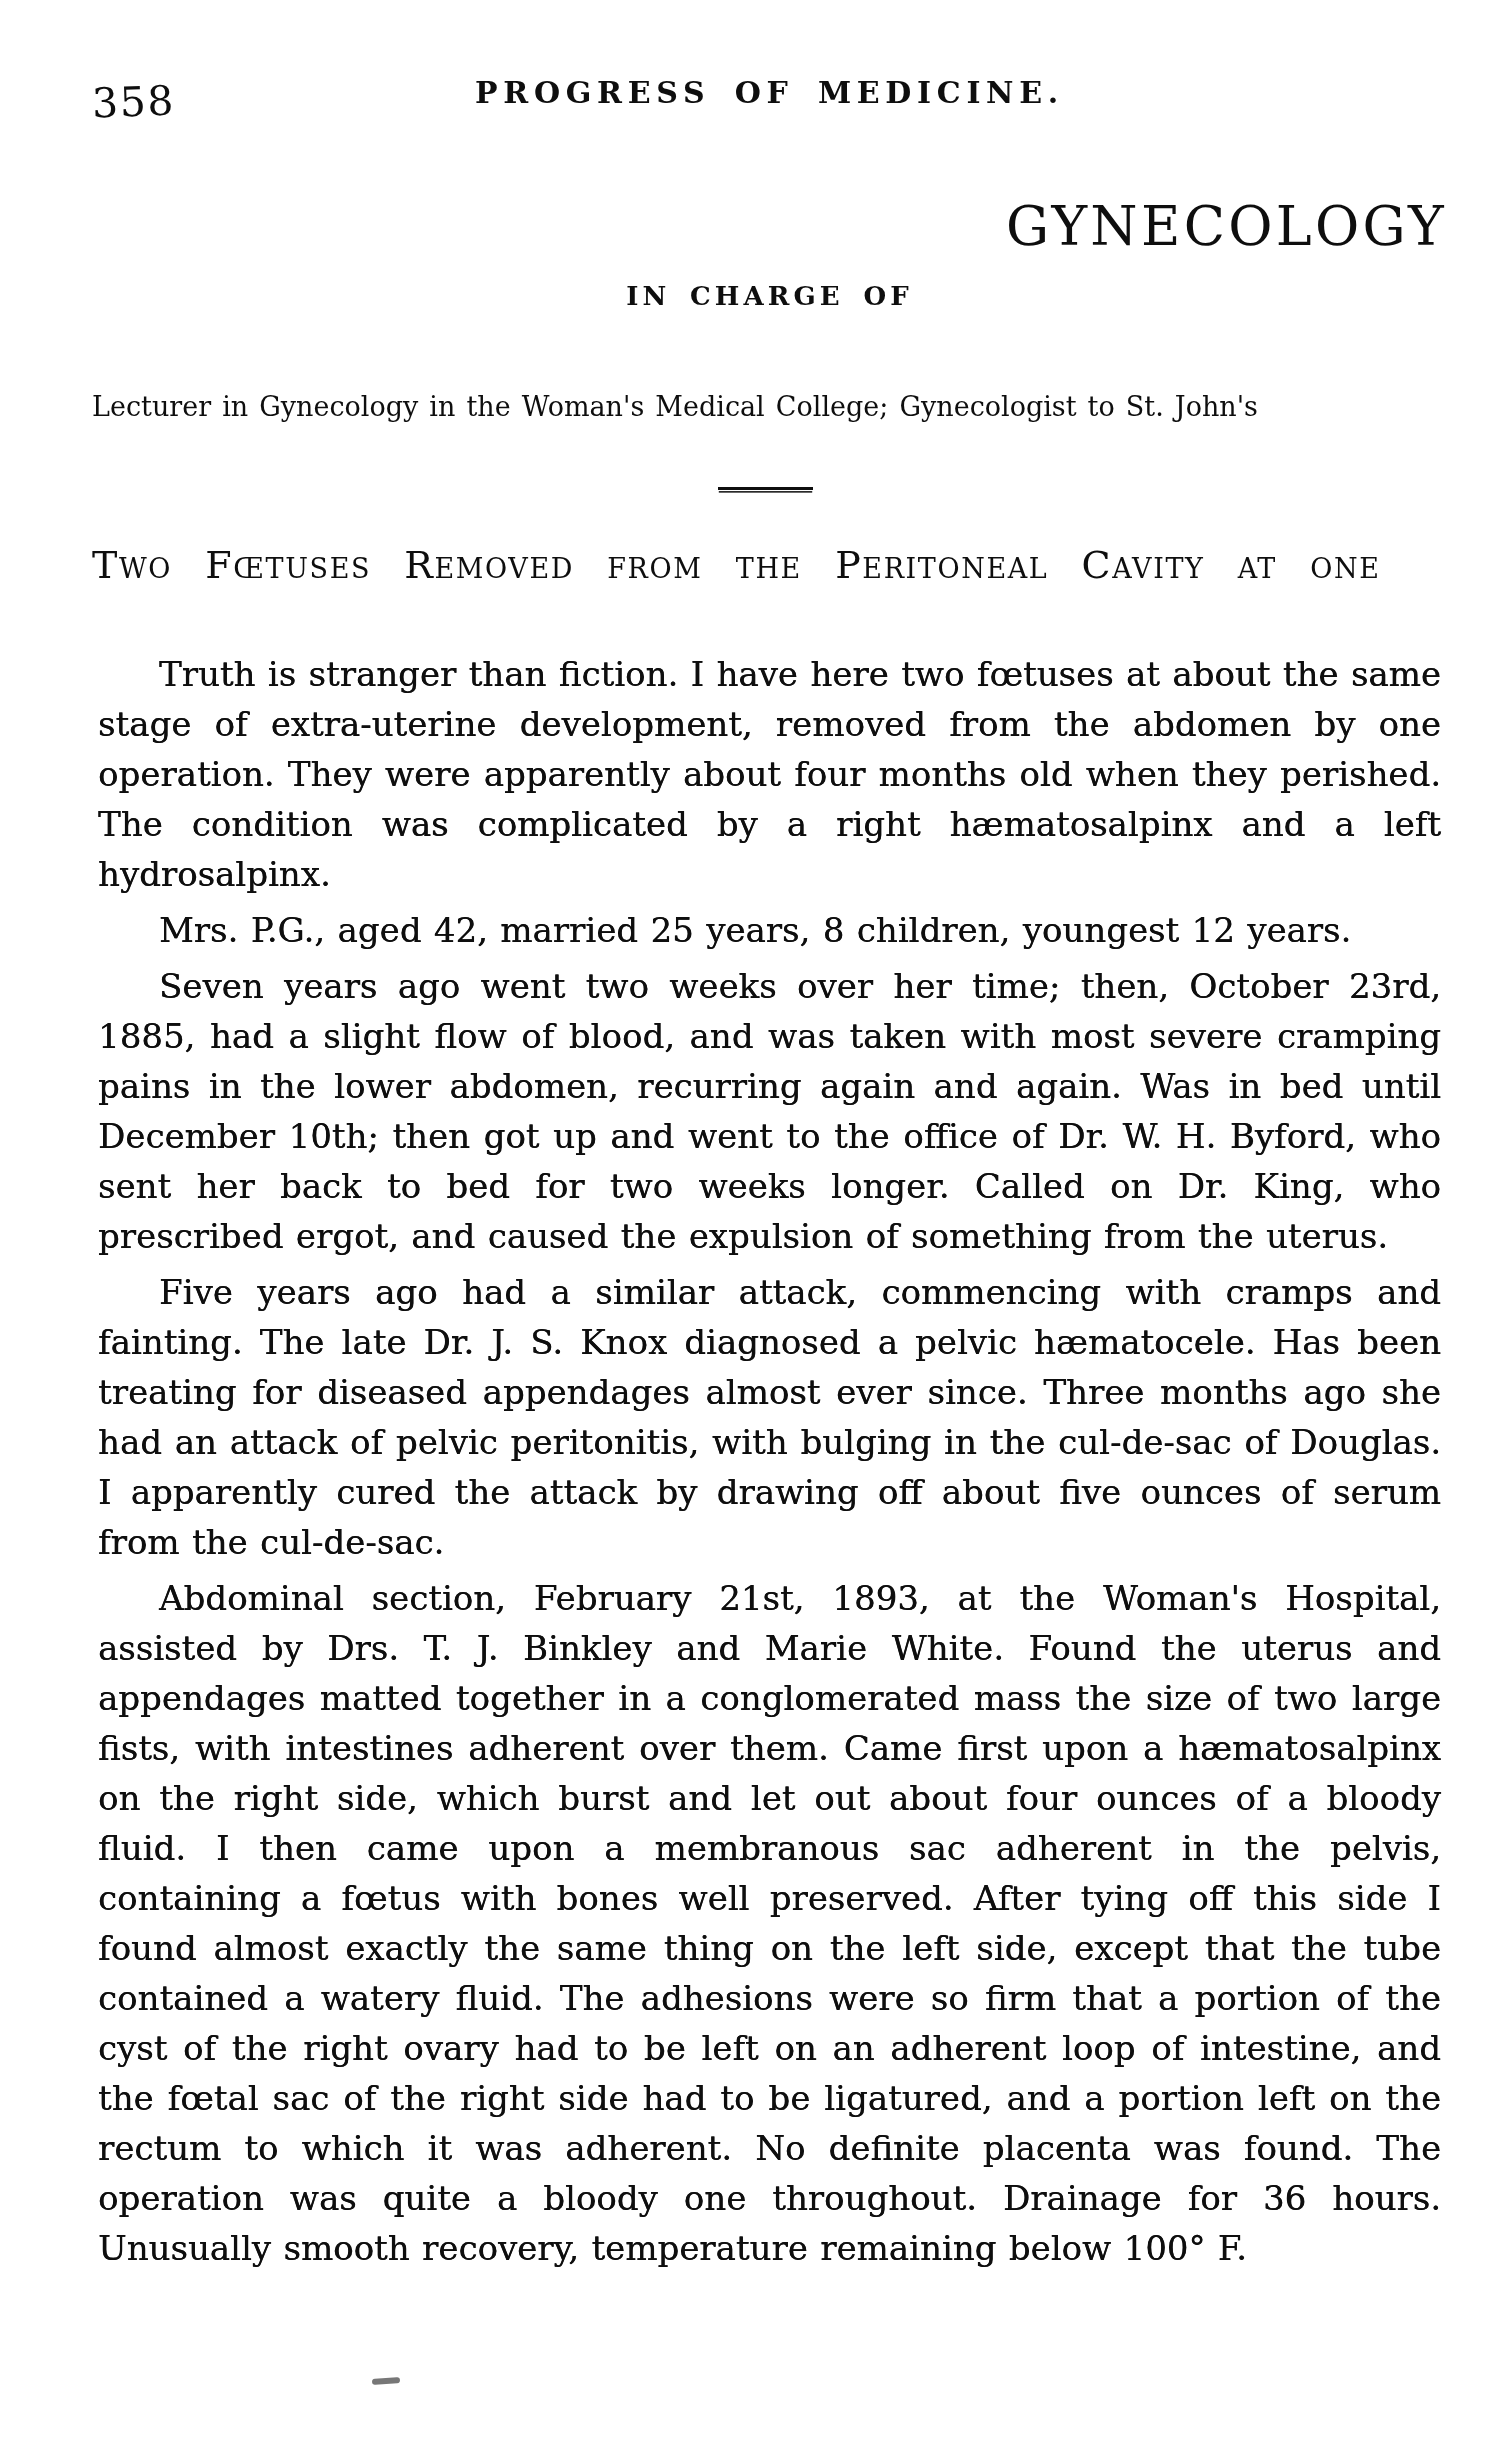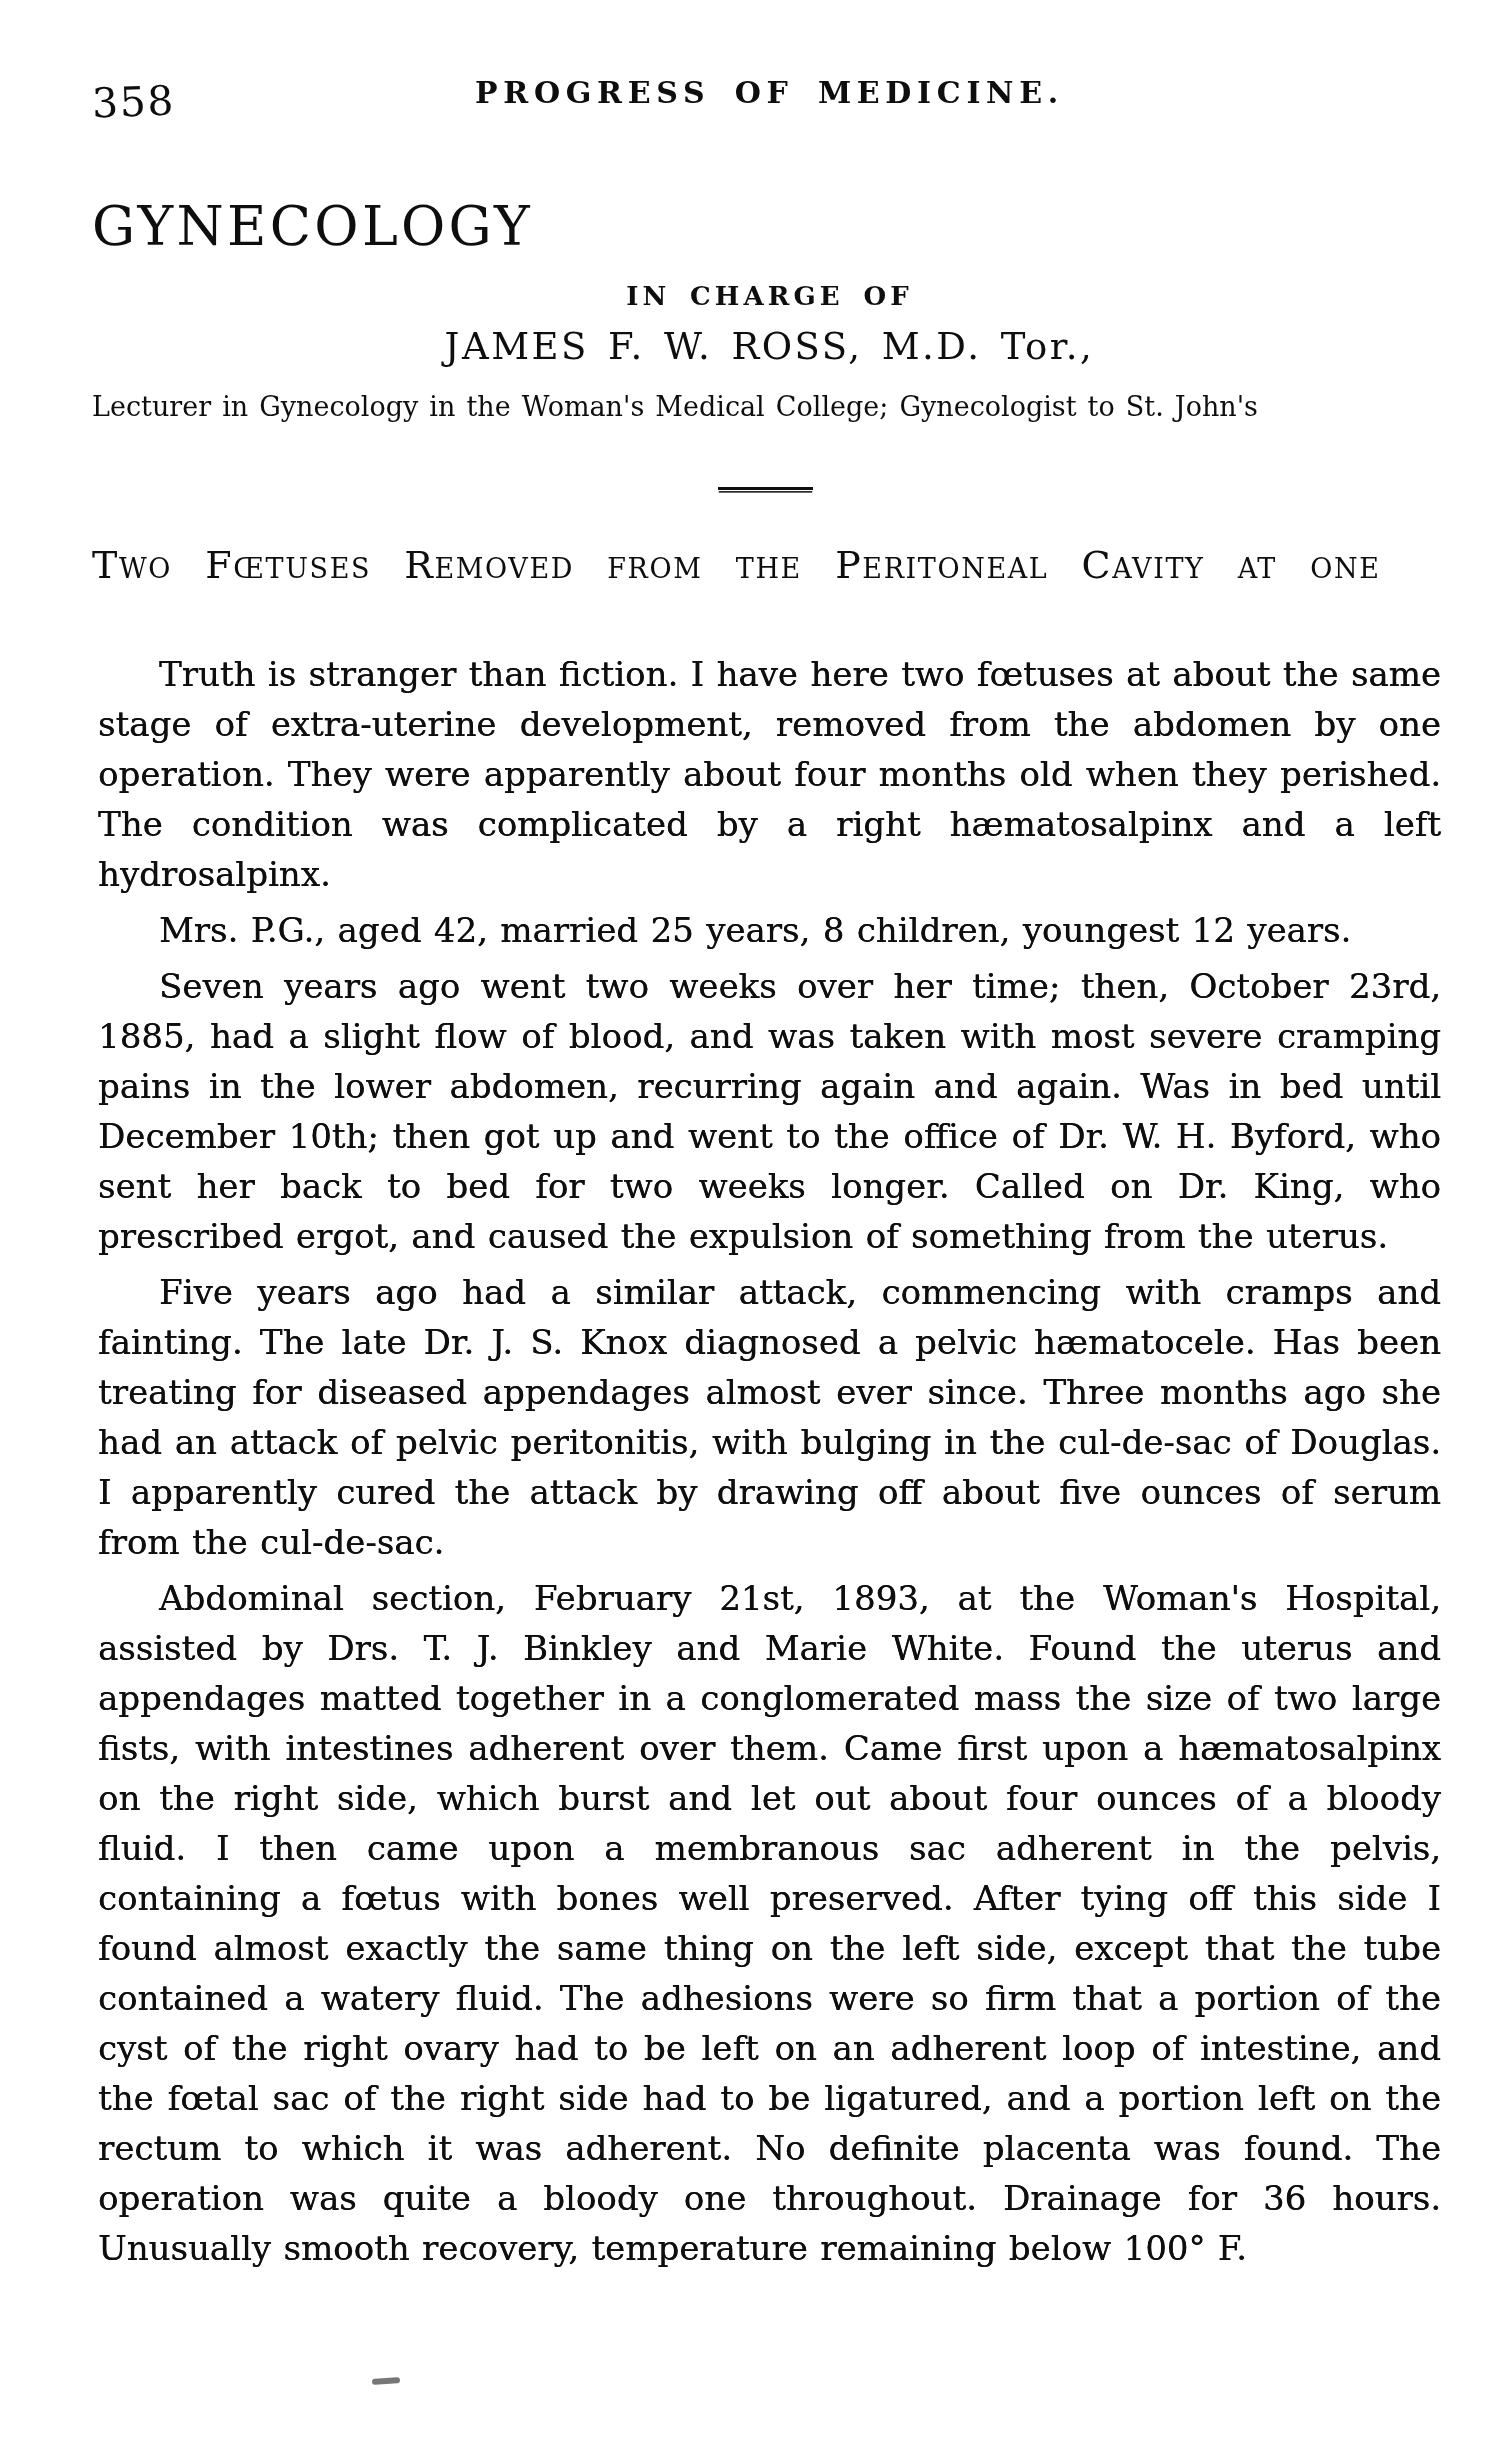--- a/index.html
+++ b/index.html
@@ -41,21 +41,21 @@
     display: inline-block;
     font-size: 30px;
     font-weight: 700;
     letter-spacing: 5.7px;
     word-spacing: 8.2px;
   }
 
   
   .section-title {
     top: 195px;
-    text-align: left;
+    text-align: right;
     font-size: 54px;
     font-weight: 400;
     letter-spacing: 3.3px;
   }
   .in-charge {
     top: 281px;
     text-align: center;
     font-size: 26px;
     font-weight: 700;
     letter-spacing: 4.1px;
@@ -132,21 +132,20 @@
 
   <div class="text-col running-row">
     <span class="page-number">358</span>
     <span class="running-header">PROGRESS OF MEDICINE.</span>
   </div>
 
   <div class="text-col section-title">GYNECOLOGY</div>
 
   <div class="text-col in-charge">IN CHARGE OF</div>
 
-  <div class="text-col editor-line">JAMES F. W. ROSS, M.D. Tor.,</div>
 
   <div class="text-col credentials">
     <div>Lecturer in Gynecology in the Woman's Medical College; Gynecologist to St. John's</div>
   </div>
 
   <div class="divider-rule"></div>
 
   <div class="text-col article-heading">
     <div class="line1">Two Fœtuses Removed from the Peritoneal Cavity at one</div>
   </div>

